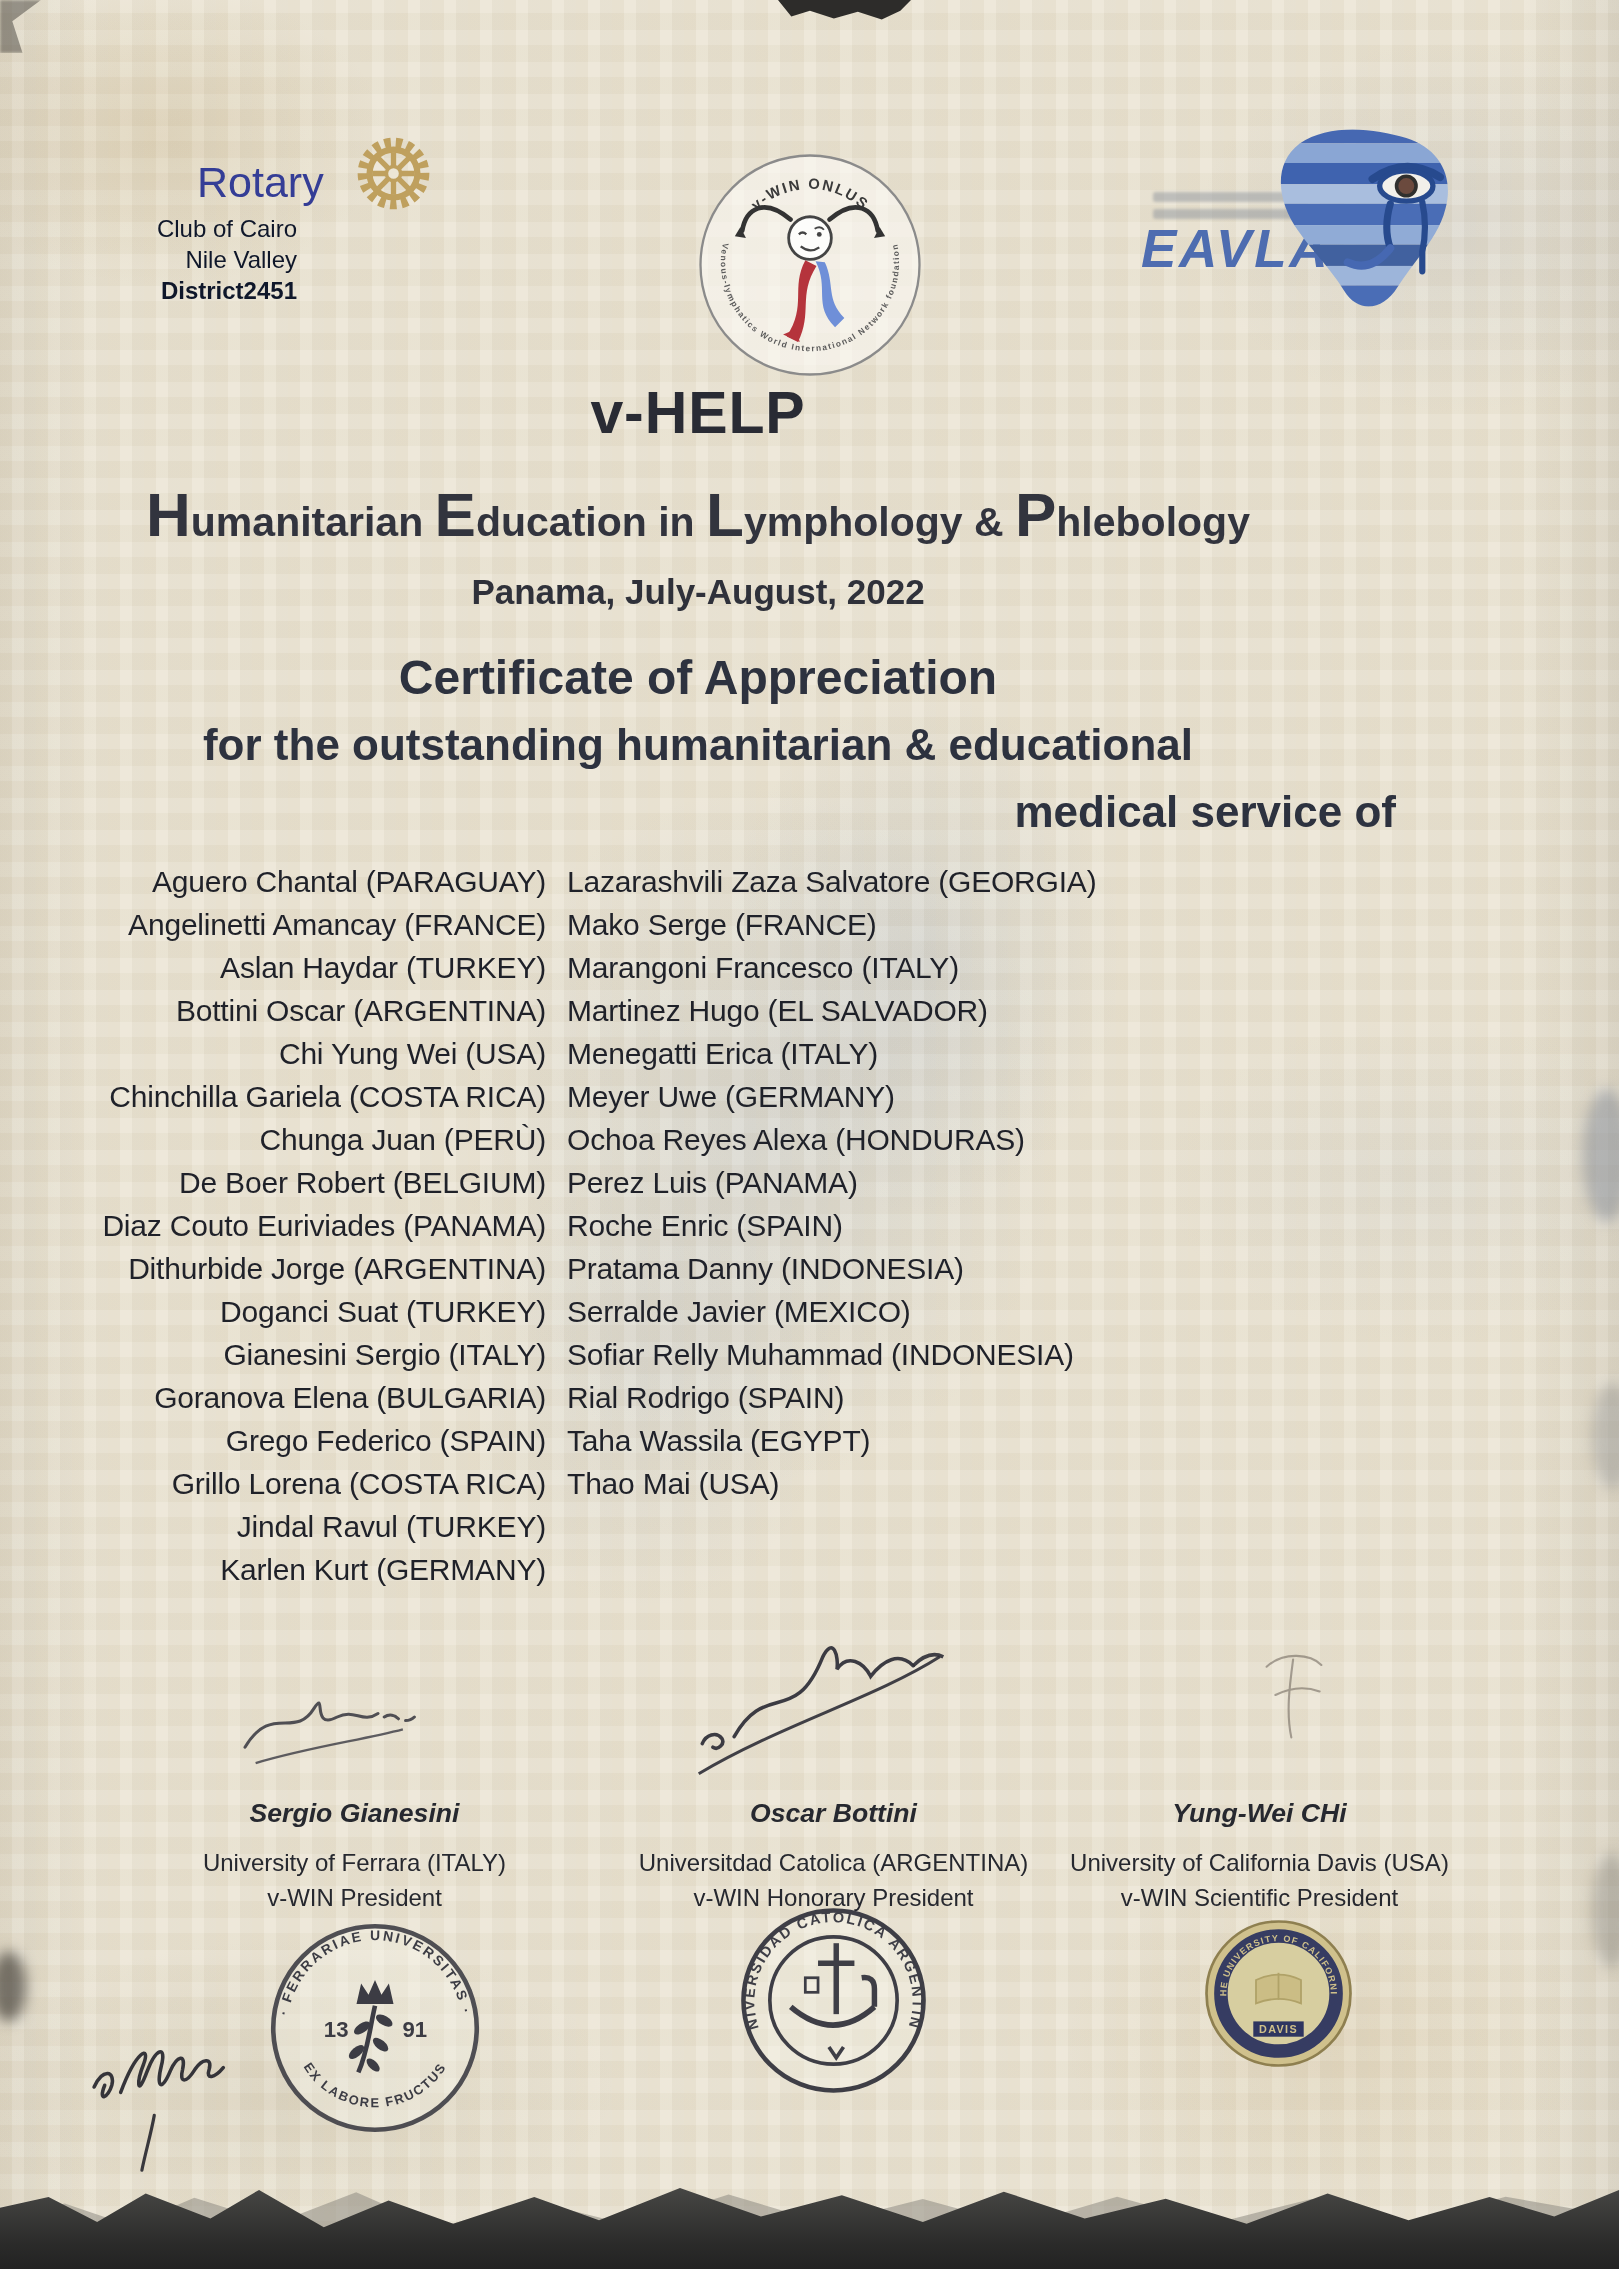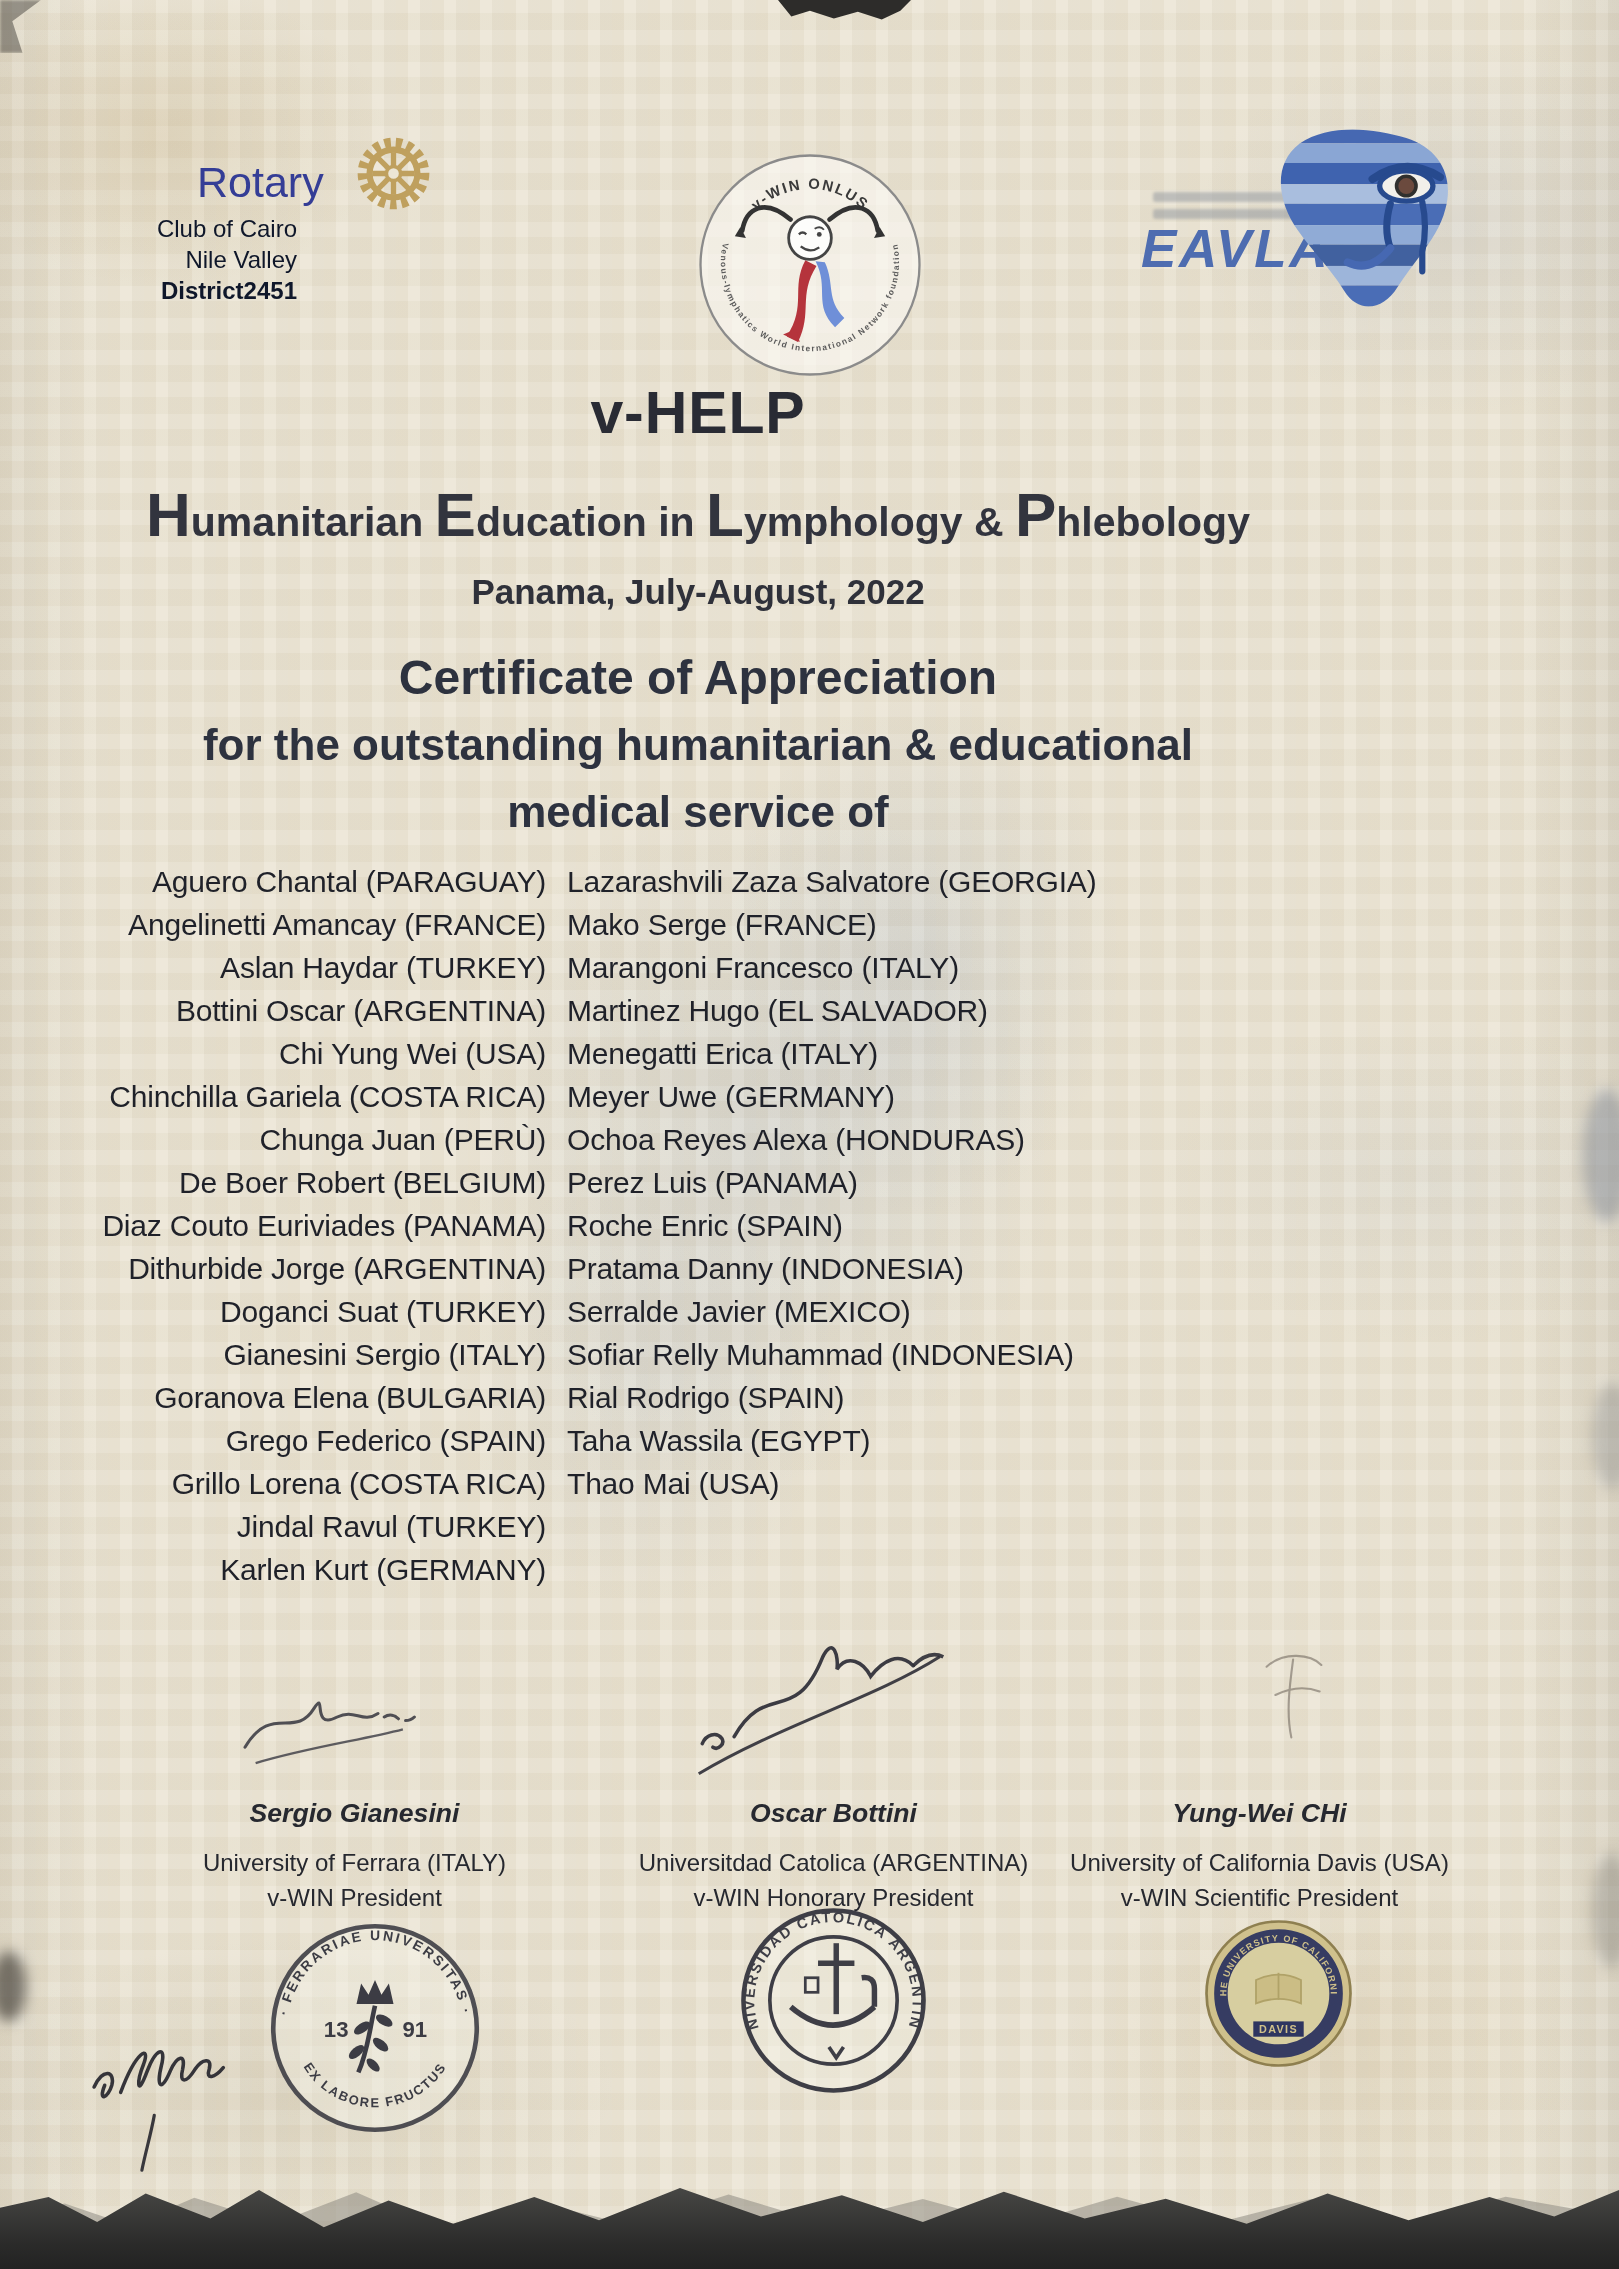--- a/index.html
+++ b/index.html
@@ -52,21 +52,21 @@
     color:#4163ae;letter-spacing:2.7px;opacity:.92;}
   .africa-logo{position:absolute;left:1266px;top:122px;}
   
   .center-line{position:absolute;left:0;width:1396px;text-align:center;color:#2c2e38;}
   .vhelp{top:379px;font-size:59px;font-weight:700;letter-spacing:0.9px;color:#292b34;}
   .big-title{top:479px;font-size:41px;font-weight:600;white-space:pre;color:#32343e;}
   .big-title .big{font-size:62px;font-weight:700;}
   .event-line{top:572px;font-size:35px;font-weight:600;color:#2f313a;}
   .cert-1{top:650px;font-size:48px;font-weight:700;color:#2d323f;}
   .cert-2{top:720px;font-size:44px;font-weight:700;color:#2d323f;}
-  .cert-3{top:787px;font-size:44px;font-weight:700;color:#2d323f;}
+  .cert-3{top:787px;font-size:44px;font-weight:700;color:#2d323f;text-align:right;}
   
   .names-wrap{position:absolute;left:0;top:860px;width:1619px;display:flex;gap:21px;margin-left:9px;}
   .names-col{font-size:30px;color:#1f2129;font-weight:500;letter-spacing:-0.2px;}
   .names-col .name-row{height:43px;line-height:43px;}
   .col-left{width:537px;text-align:right;}
   .col-right{width:621px;text-align:left;}
   
   .signatory{position:absolute;text-align:center;color:#26282f;}
   .signatory .sig-name{font-size:26.6px;font-weight:700;font-style:italic;margin-bottom:16px;}
   .signatory .sig-inst{font-size:24px;line-height:35px;font-weight:500;}

